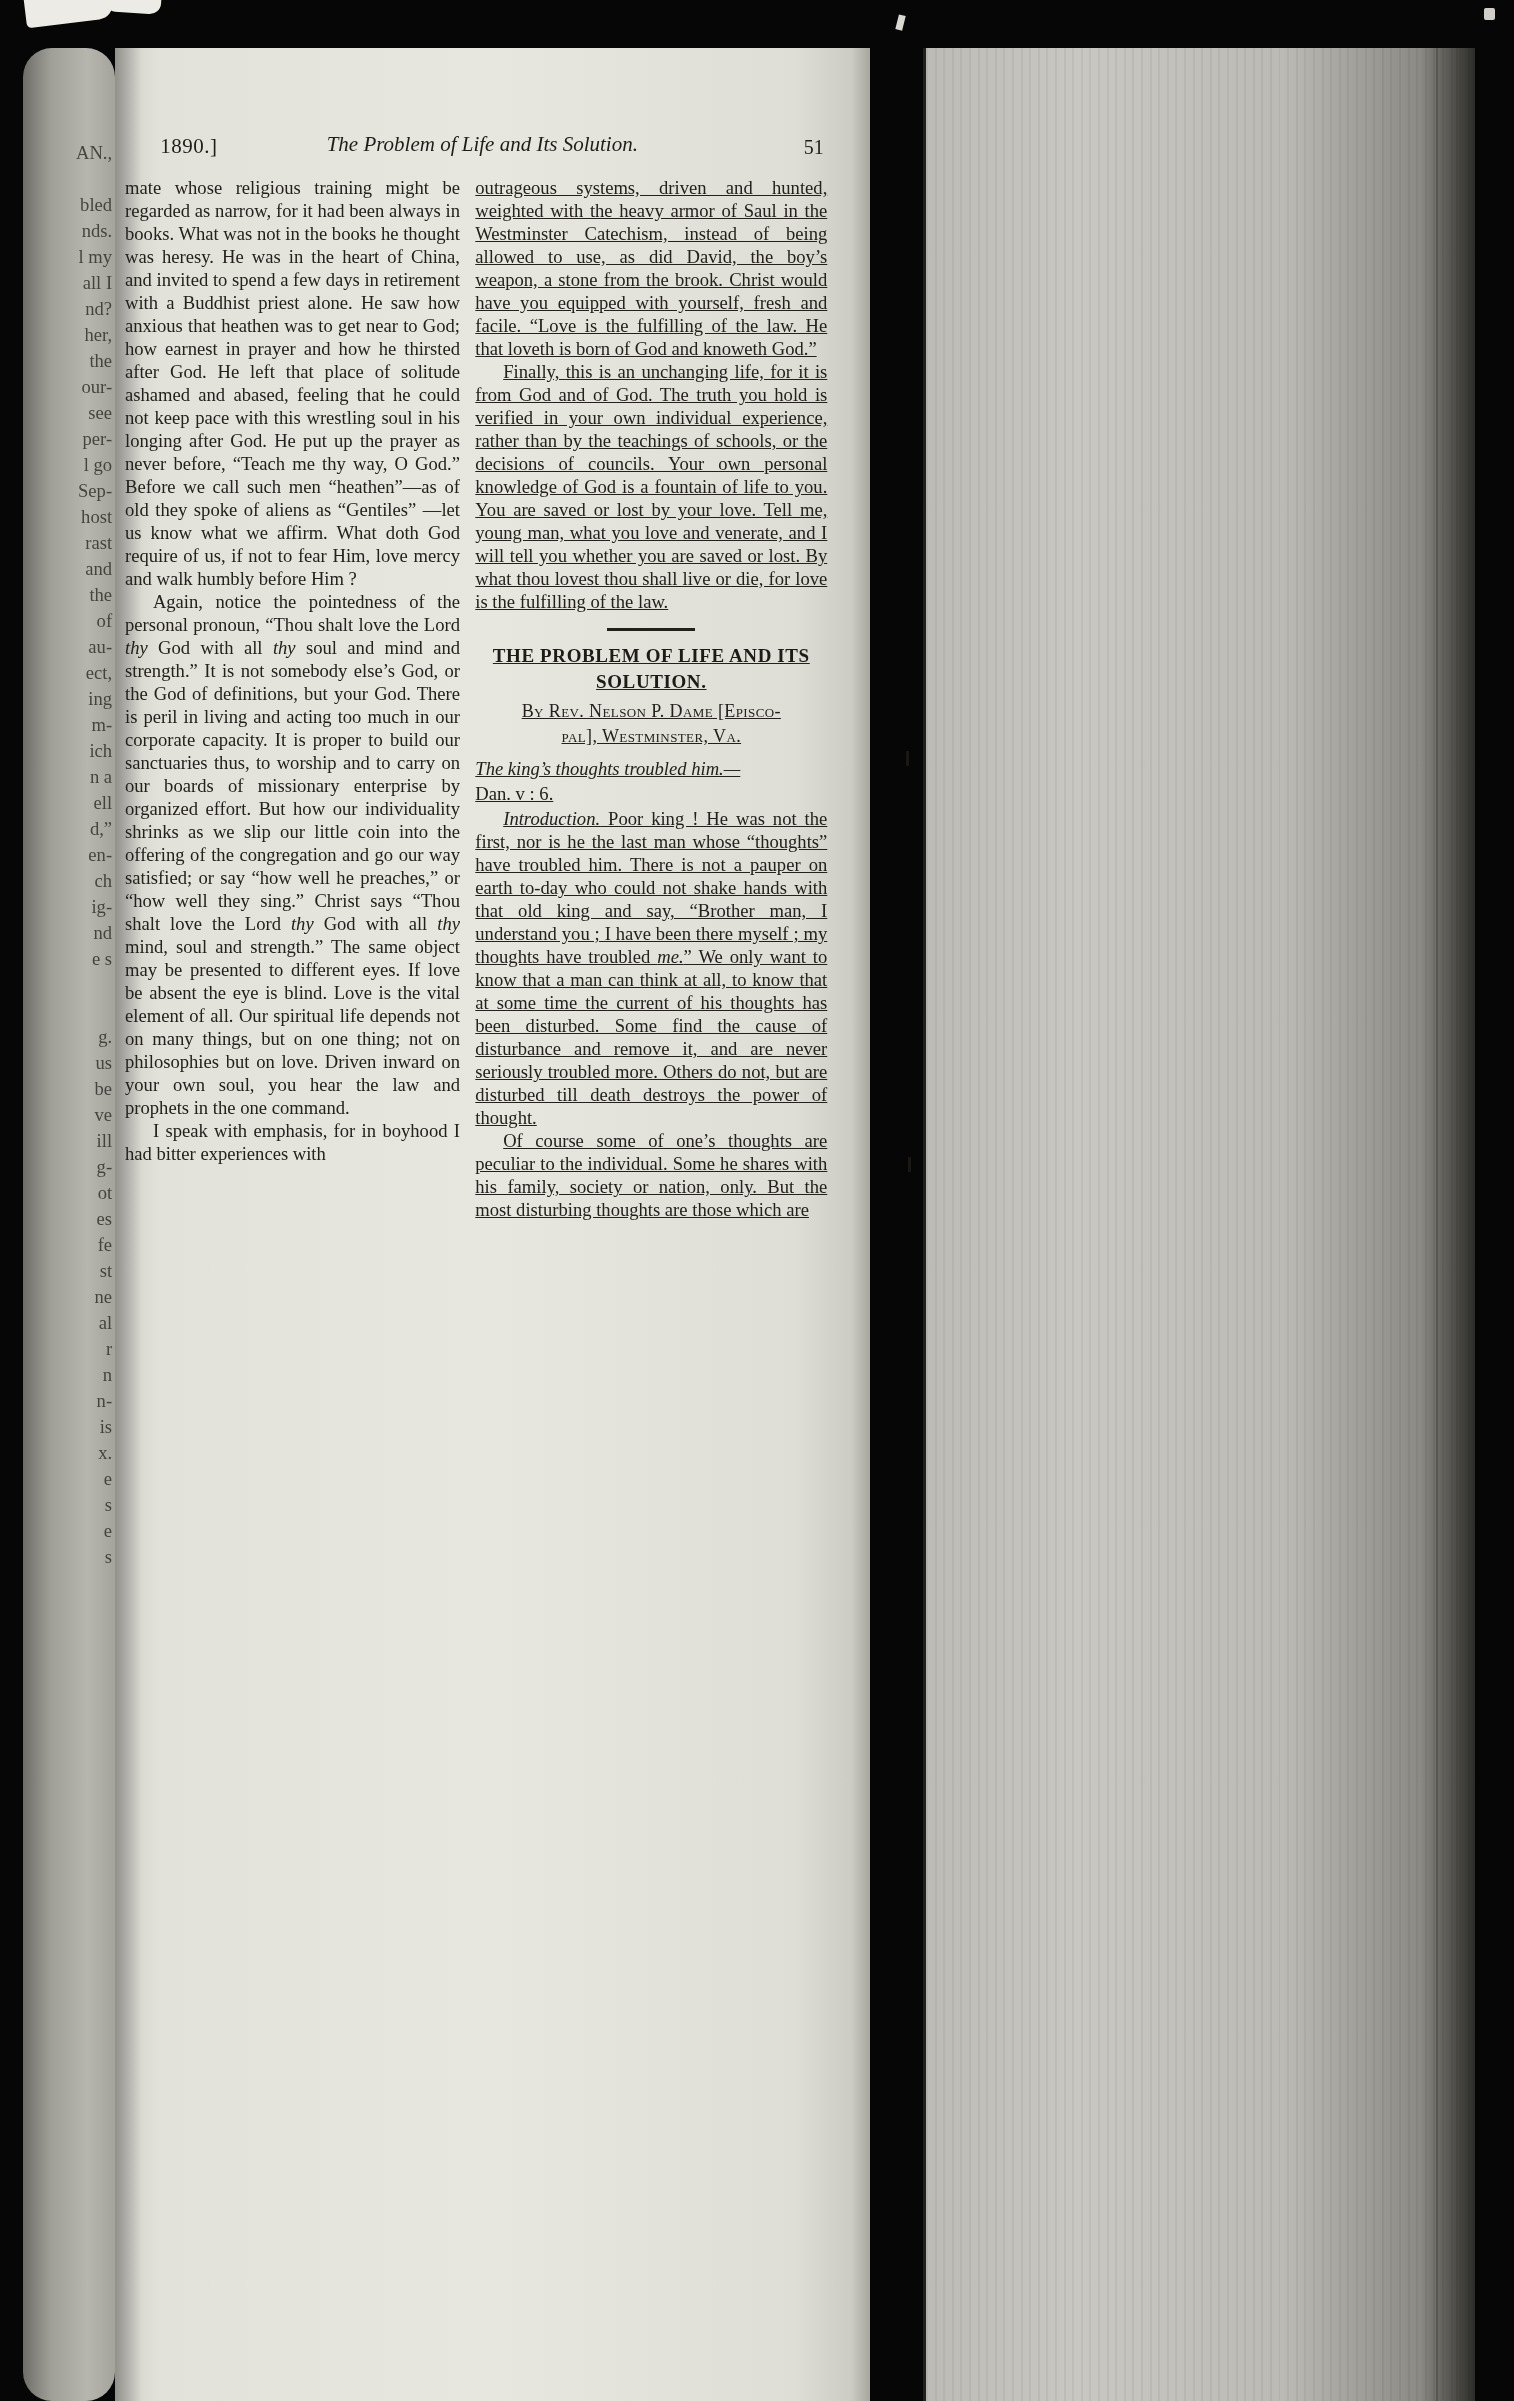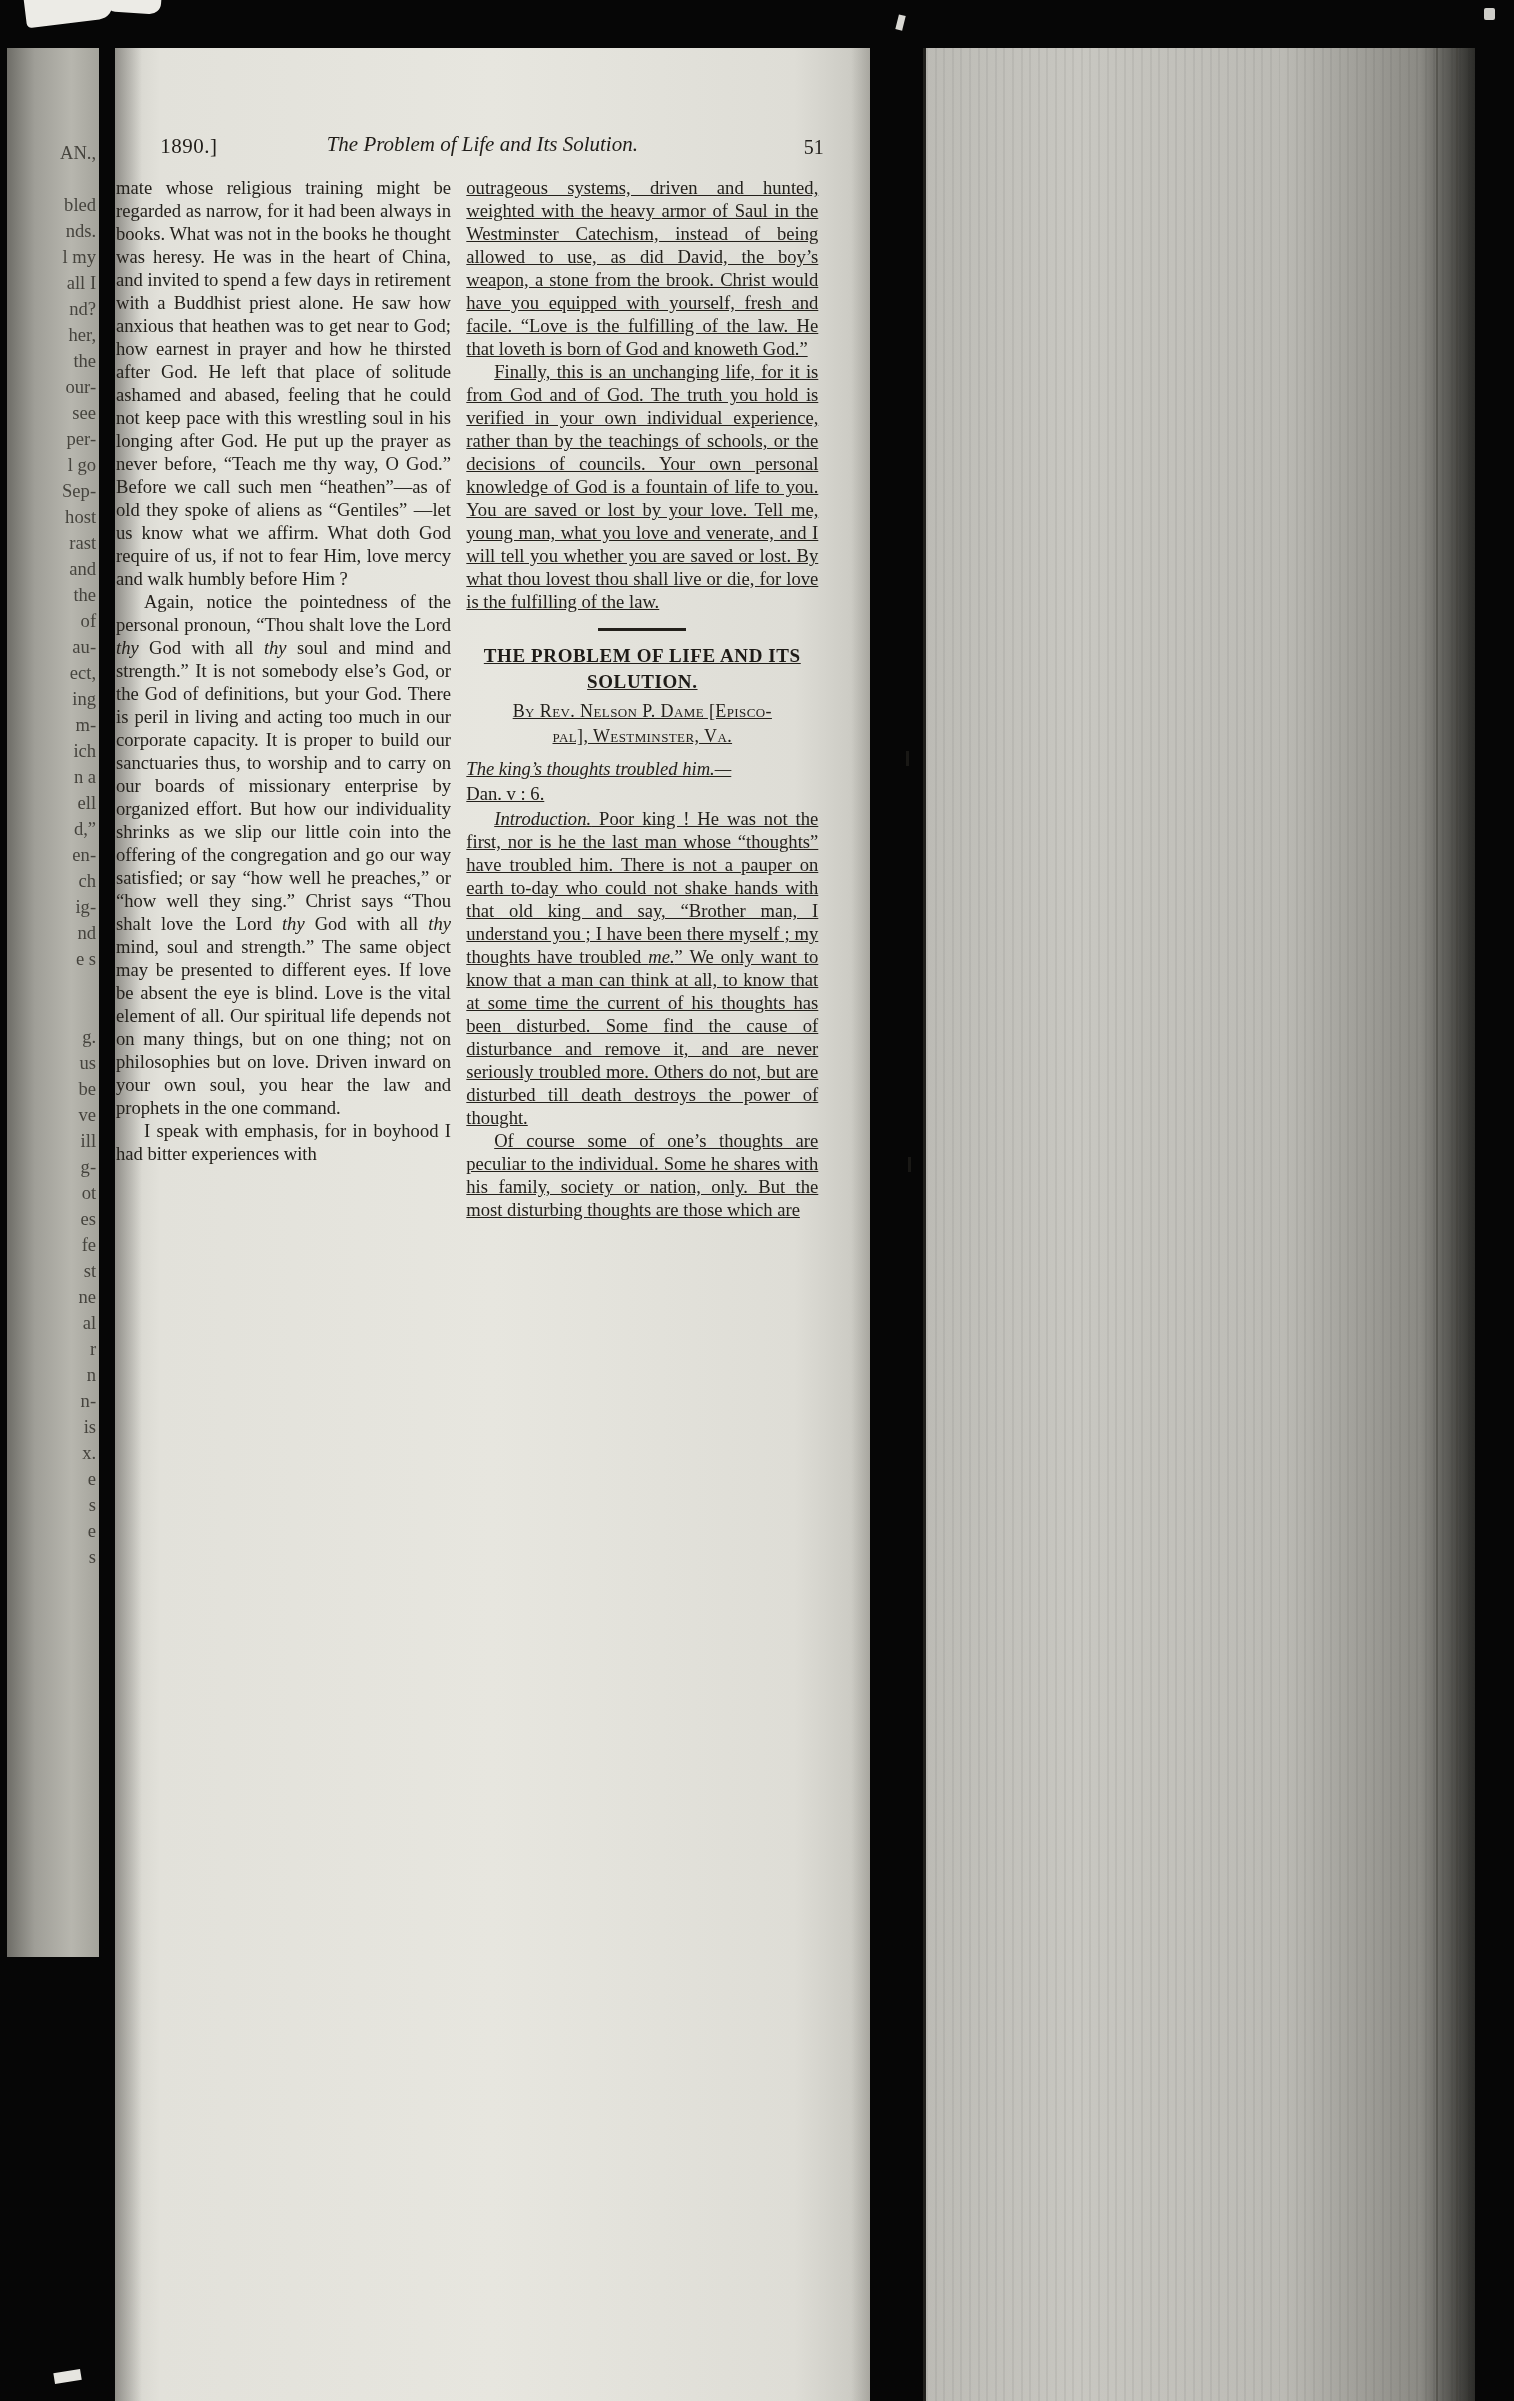--- a/index.html
+++ b/index.html
@@ -14,22 +14,23 @@
   .speck{position:absolute;background:#d9d8d3;}
   .speck-tr{left:897px;top:15.3px;width:6.7px;height:15.3px;transform:rotate(14deg);}
   .speck-far{left:1484px;top:7.6px;width:10.5px;height:12.4px;border-radius:1.9px;background:#cfcec9;}
   .speck-bl{left:54px;top:2371px;width:27px;height:10.5px;transform:rotate(-9deg);background:#e6e5e0;}
   .apostrophe-speck{position:absolute;left:828px;top:161px;width:3.8px;height:8.6px;background:#3a3730;border-radius:1.9px;}
   .edge-tick{position:absolute;width:2.9px;height:15.3px;background:rgba(42,40,35,.55);}
   .tick1{left:906px;top:751px;}
   .tick2{left:908px;top:1157px;}
   
   .prev-page{
-    position:absolute;left:7px;top:48px;width:92px;height:1909px;
+    position:absolute;left:23px;top:48px;width:92px;height:2353px;
     background:linear-gradient(90deg,#6e6d67 0%,#9f9e97 30%,#b7b6ae 70%,#a5a49c 100%);
+    border-radius:29px;
   }
   .fragments{position:absolute;top:92px;right:2.9px;text-align:right;font-size:18.6px;color:#3a3832;opacity:.9;}
   .frag{height:26px;line-height:26px;white-space:nowrap;}
   
   .page{
     position:absolute;left:115px;top:48px;width:755px;height:2353px;
     background:linear-gradient(90deg,#cfcec7 0%,#e2e1da 6%,#e7e6df 50%,#deddd6 90%,#c6c5be 100%);
   }
   .page::before{content:"";position:absolute;left:0;top:0;bottom:0;width:27px;
     background:linear-gradient(90deg,rgba(45,42,38,.38),rgba(45,42,38,0));}
@@ -46,21 +47,21 @@
   .fe-line{position:absolute;top:48px;width:1.9px;height:2353px;background:rgba(66,64,58,.5);}
   .fe-line1{left:1436px;}
   .fe-line2{left:1456px;}
   
   .page-header{position:absolute;left:16.3px;top:84px;width:702px;height:32.5px;color:#201d19;font-size:21px;}
   .header-date{position:absolute;left:29px;top:1.9px;letter-spacing:0.5px;}
   .header-title{position:absolute;left:0;right:0;top:0;text-align:center;font-style:italic;}
   .header-pagenum{position:absolute;right:9.6px;top:3.8px;font-size:20px;margin-left:16px;}
   
   .columns{
-    position:absolute;left:1px;top:128px;width:702px;display:flex;gap:15.3px;
+    position:absolute;left:10px;top:128px;width:702px;display:flex;gap:15.3px;
     font-size:18.6px;line-height:23px;color:#24211c;text-align:justify;
   }
   .col-left{width:335px;flex:none;}
   .col-right{width:352px;flex:none;text-decoration:underline;}
   p.para{margin:0;text-indent:1.5em;}
   .col-left p:first-of-type{text-indent:0;}
   .cont p:first-of-type{text-indent:0;}
   .rule{width:88px;height:2.9px;background:#23201b;margin:15.3px auto 11.5px auto;}
   .art-heading{margin:0 0 4.8px 0;font-size:19px;font-weight:bold;text-align:center;
     letter-spacing:0.6px;line-height:26px;color:#1e1b17;}

